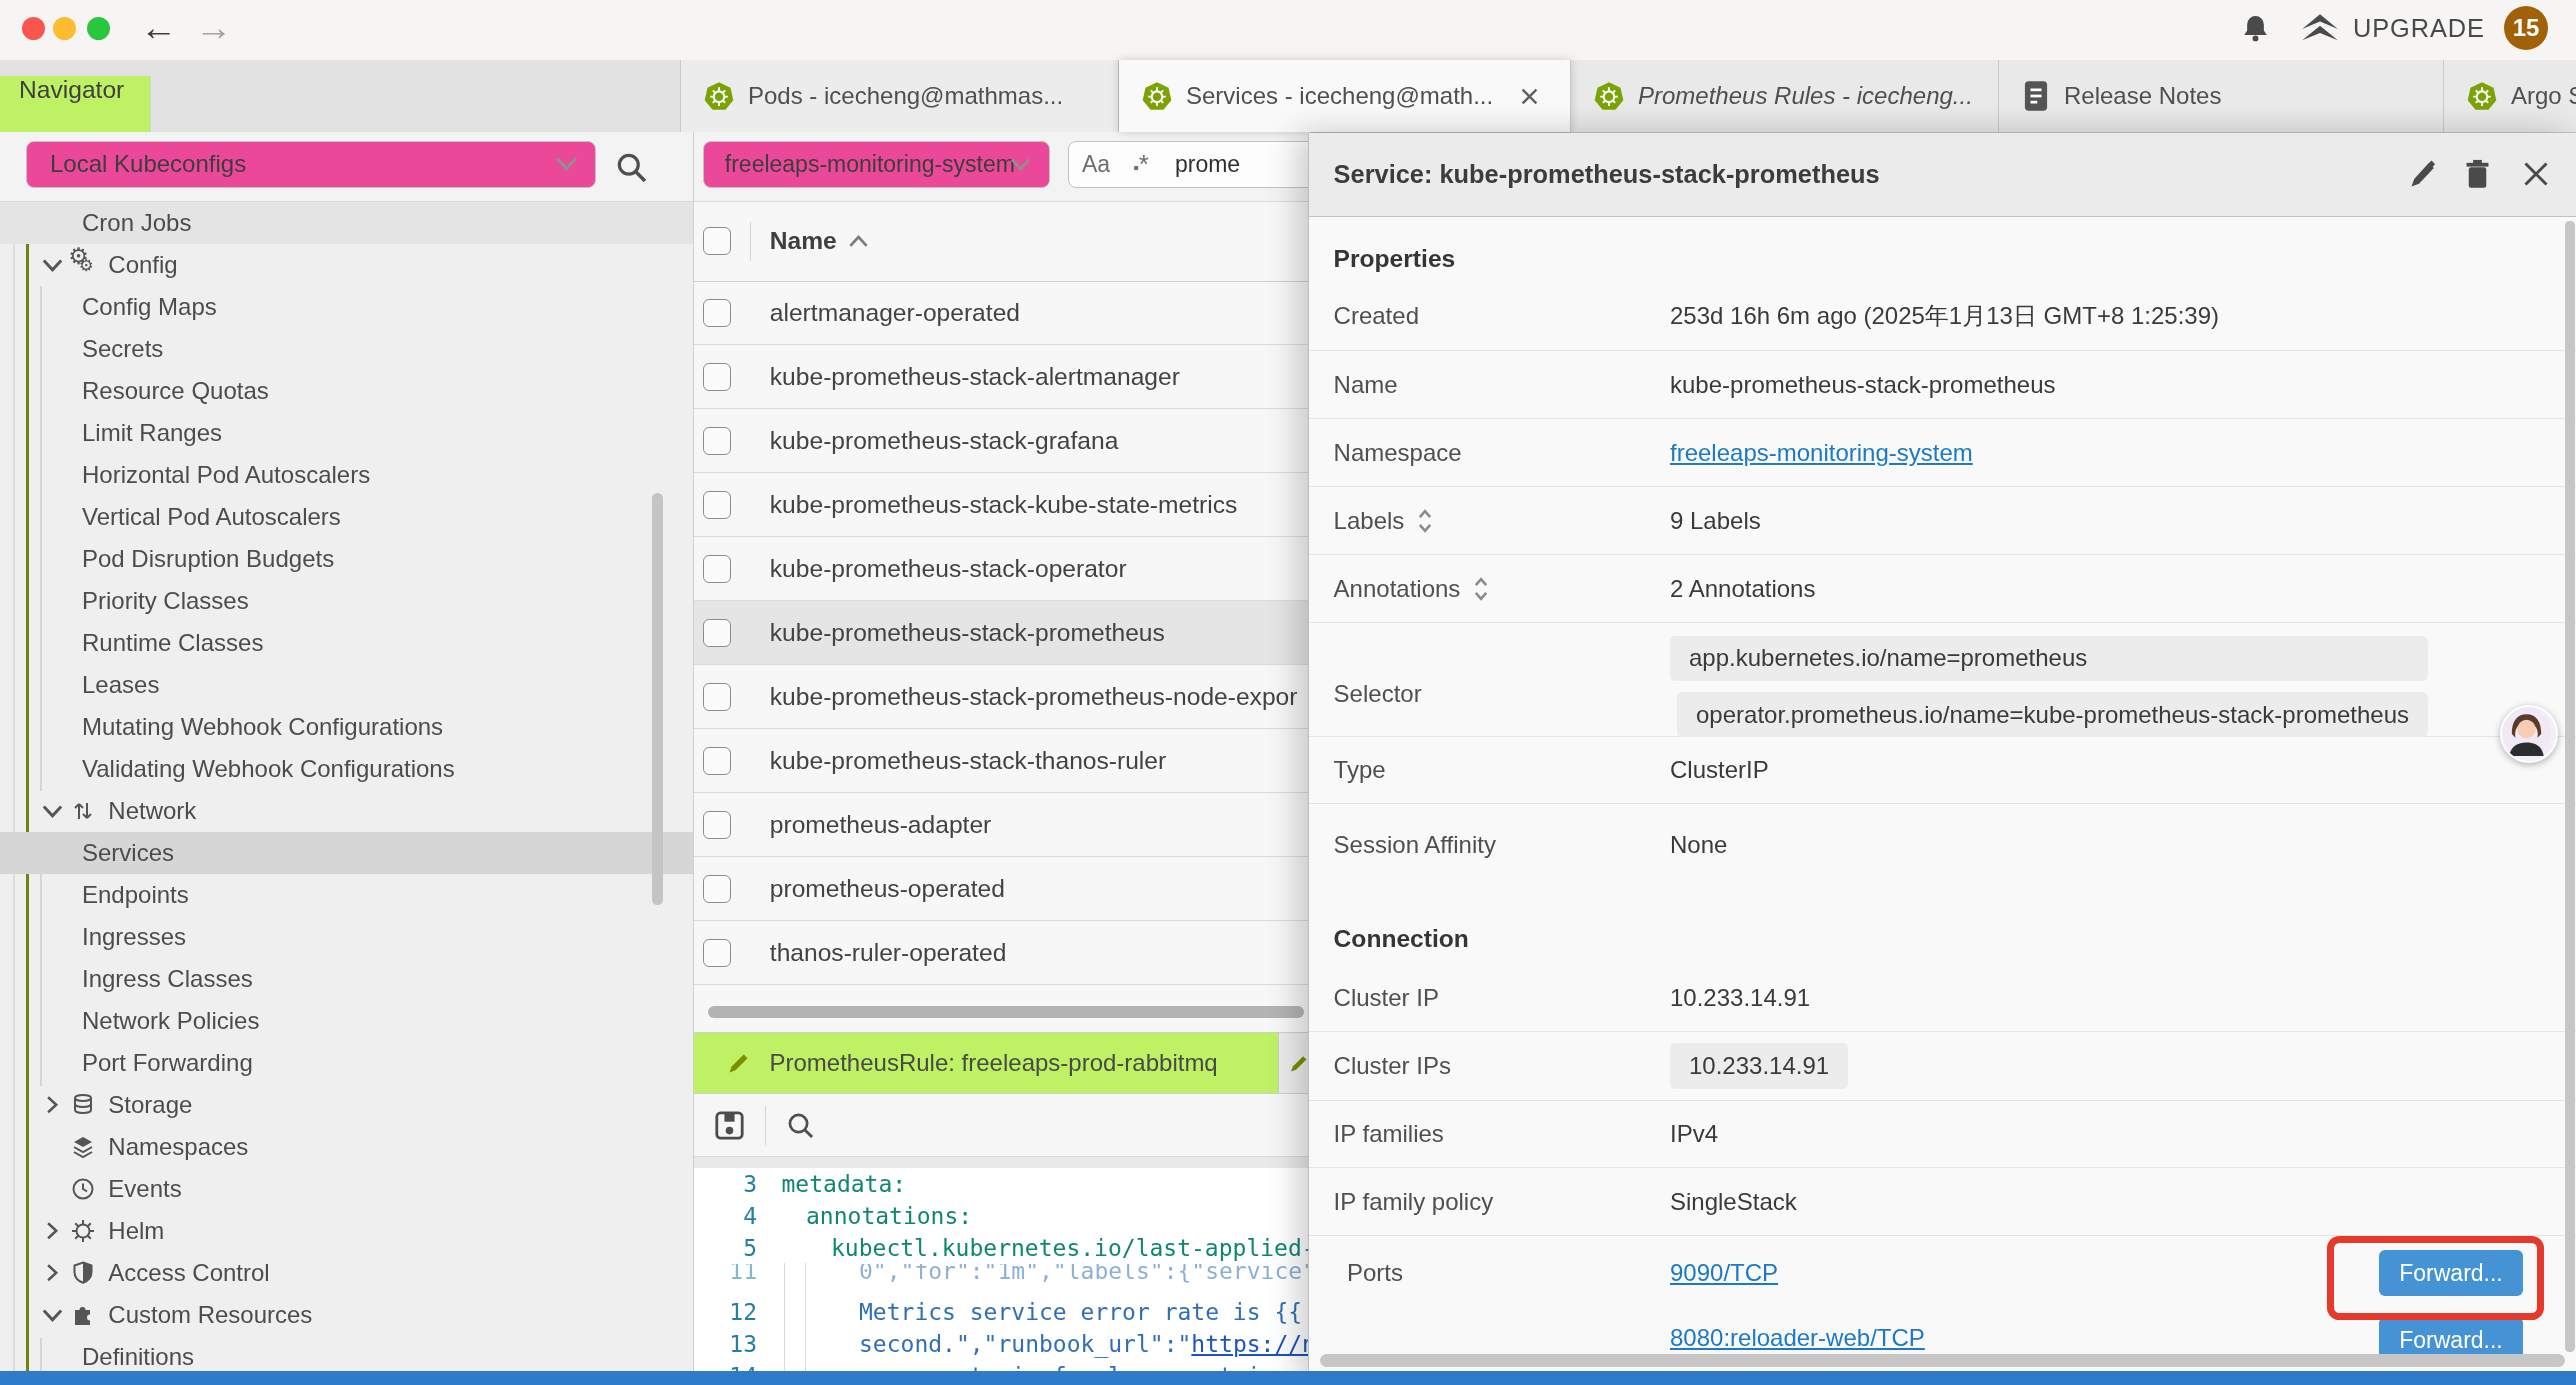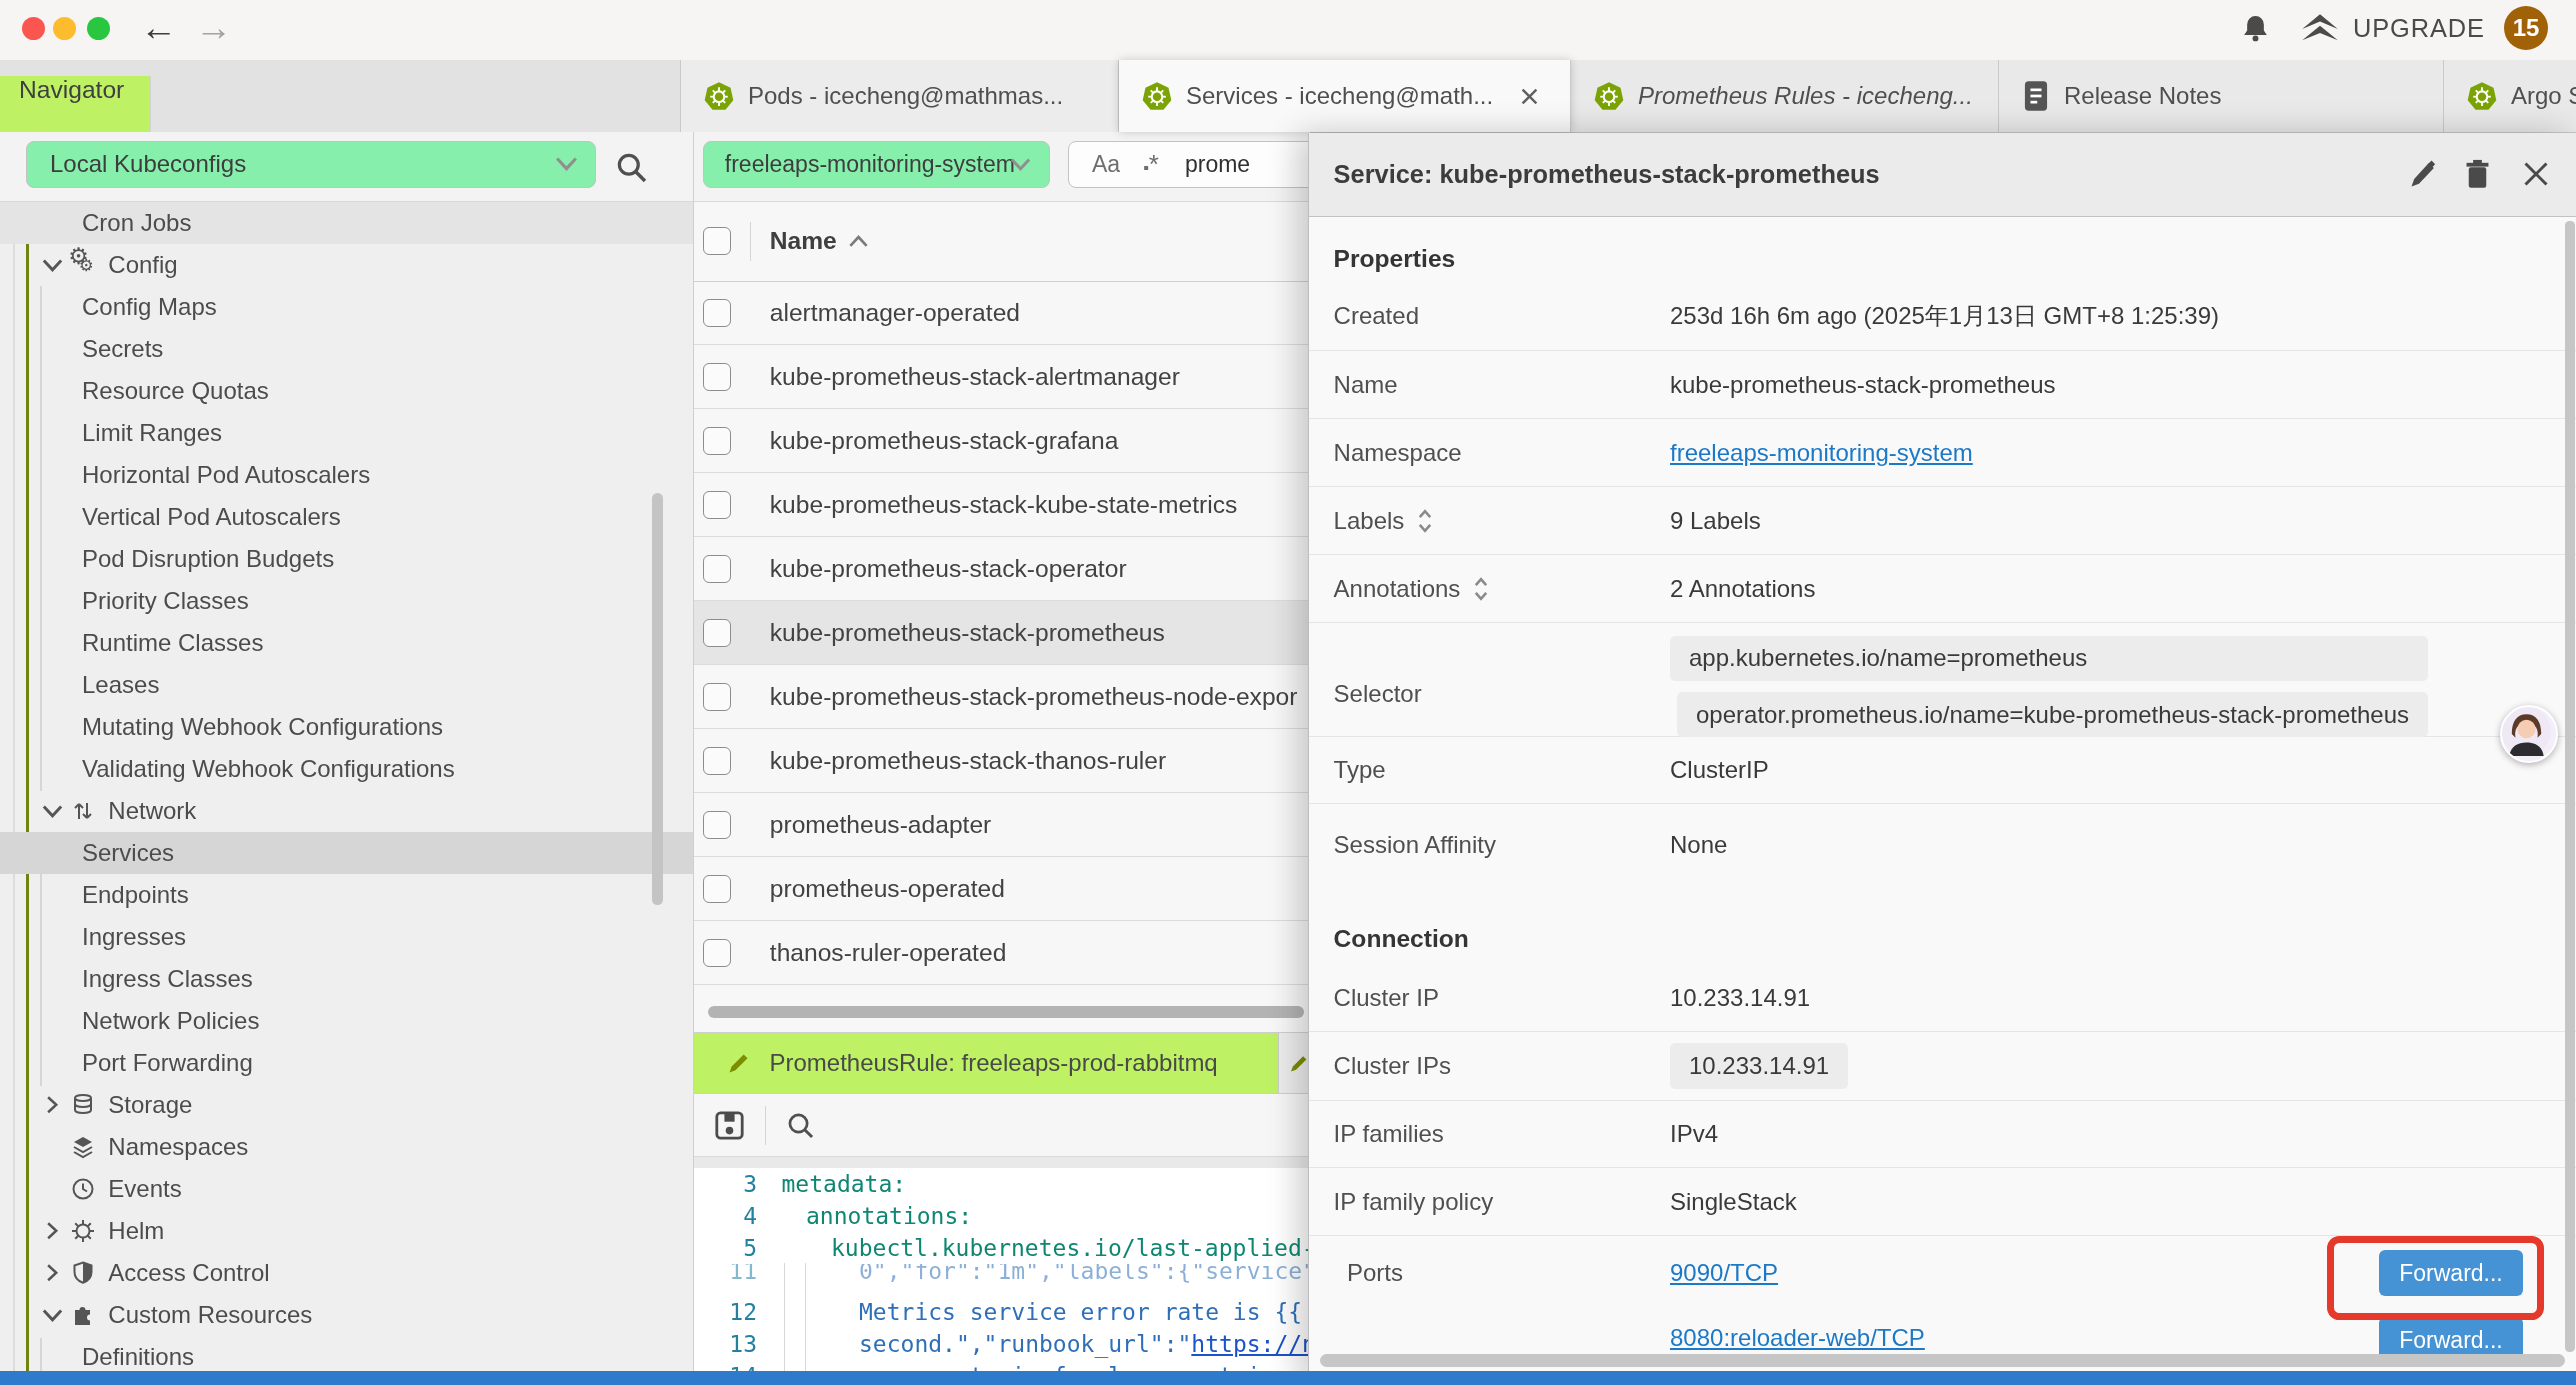--- a/index.html
+++ b/index.html
@@ -23,21 +23,21 @@
   .tab{position:absolute;top:0;height:72px;display:flex;align-items:center;box-sizing:border-box;
        padding-left:23px;font-size:24px;color:#4f4f4f;background:#ececec;border-right:0.9px solid #c9c9c9;overflow:hidden;white-space:nowrap;}
   .tab .ticon{margin-right:14px;flex:none;}
   .tab.active{background:#f9f9f9;box-shadow:0 0 8.8px rgba(0,0,0,.18);z-index:2;}
   .tab.preview{font-style:italic;background:#e9e9e9;}
   .tab .closex{margin-left:24.6px;flex:none;}
 
   
   .sidebar{left:0;top:132px;width:693px;height:1240px;background:#efefef;}
   .side-toolbar{position:absolute;left:0;top:0;width:693px;height:69px;background:#f3f3f3;border-bottom:0.9px solid #d8d8d8;}
-  .selectbox{position:absolute;top:8.8px;height:47px;border:1.8px solid #c3c3c3;border-radius:8px;background:#86efac;
+  .selectbox{position:absolute;top:8.8px;height:47px;border:1.8px solid #c3c3c3;border-radius:8px;background:#ec4899;
              display:flex;align-items:center;box-sizing:border-box;font-size:24px;color:#3d3d3d;}
   .selectbox .chev{position:absolute;right:17.5px;}
   .tree{position:absolute;left:0;top:70px;width:693px;height:1170px;overflow:hidden;}
   .guide{position:absolute;top:0;bottom:0;}
   .trow{height:42px;display:flex;align-items:center;font-size:24px;color:#4c4c4c;position:relative;}
   .trow.hl{background:#e4e4e4;}
   .trow.sel{background:#d6d6d6;}
   .t-child{margin-left:82px;}
   .t-chev{margin-left:42px;width:21px;flex:none;}
   .t-ico{margin-left:7px;width:26px;flex:none;margin-right:12.3px;}
@@ -401,21 +401,21 @@
 
 <div class="abs middle">
   <div class="mid-toolbar">
     <div class="selectbox" style="left:8.8px;width:347px;">
       <span style="margin-left:21px;font-size:23px;">freeleaps-monitoring-system</span>
       <svg class="chev" width="21" height="13" viewBox="0 0 14 9">
           <polyline points="1,1 7,7.5 13,1" fill="none" stroke="#8f8f8f" stroke-width="2"></polyline>
         </svg>
     </div>
     <div class="searchbox">
-      <span style="margin-left:23px;color:#6e6e6e;">Aa</span>
+      <span style="margin-left:13px;color:#6e6e6e;">Aa</span>
       <span style="margin-left:23px;color:#6e6e6e;"><span style="font-size:16px;">▪</span><span style="font-size:26px;">*</span></span>
       <span style="margin-left:26px;color:#2f2f2f;">prome</span>
     </div>
   </div>
 
   <div class="thead">
     <span class="cb" style="margin-left:8.8px;"></span>
     <span class="vline"></span>
     <span style="margin-left:19px;font-weight:600;">Name</span>
     <svg style="margin-left:12.3px;" width="19" height="12.3" viewBox="0 0 14 9">

